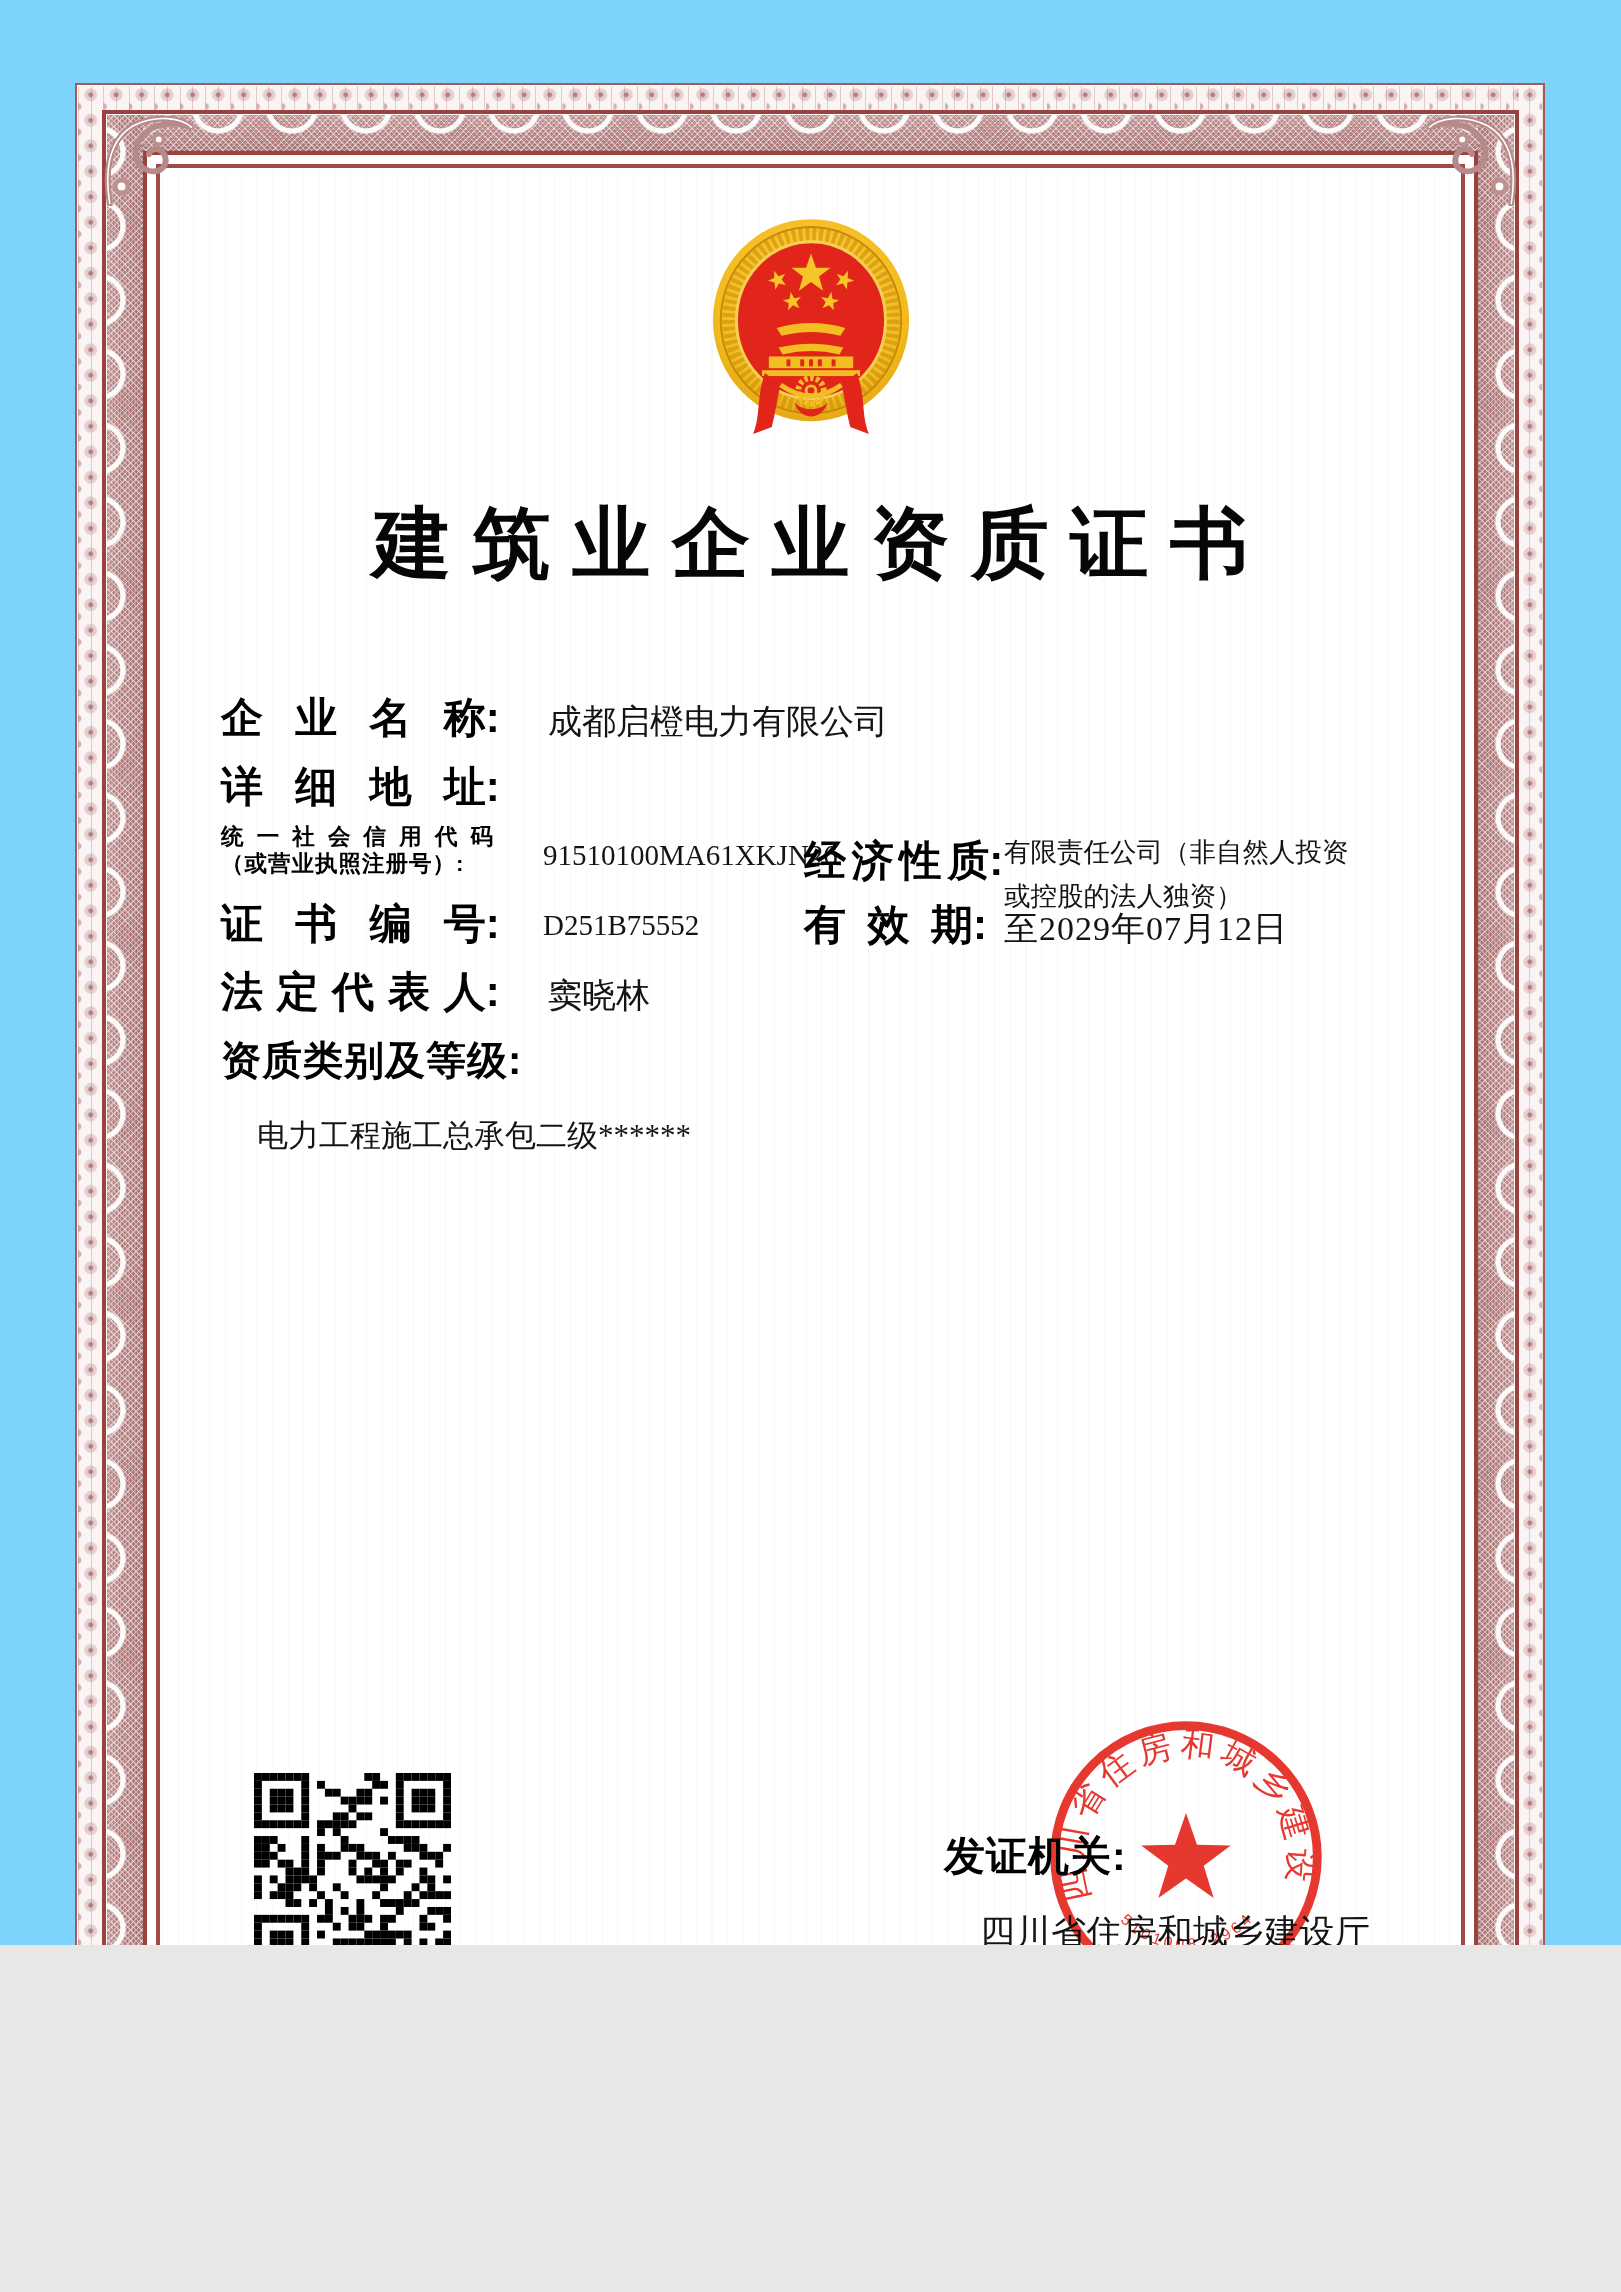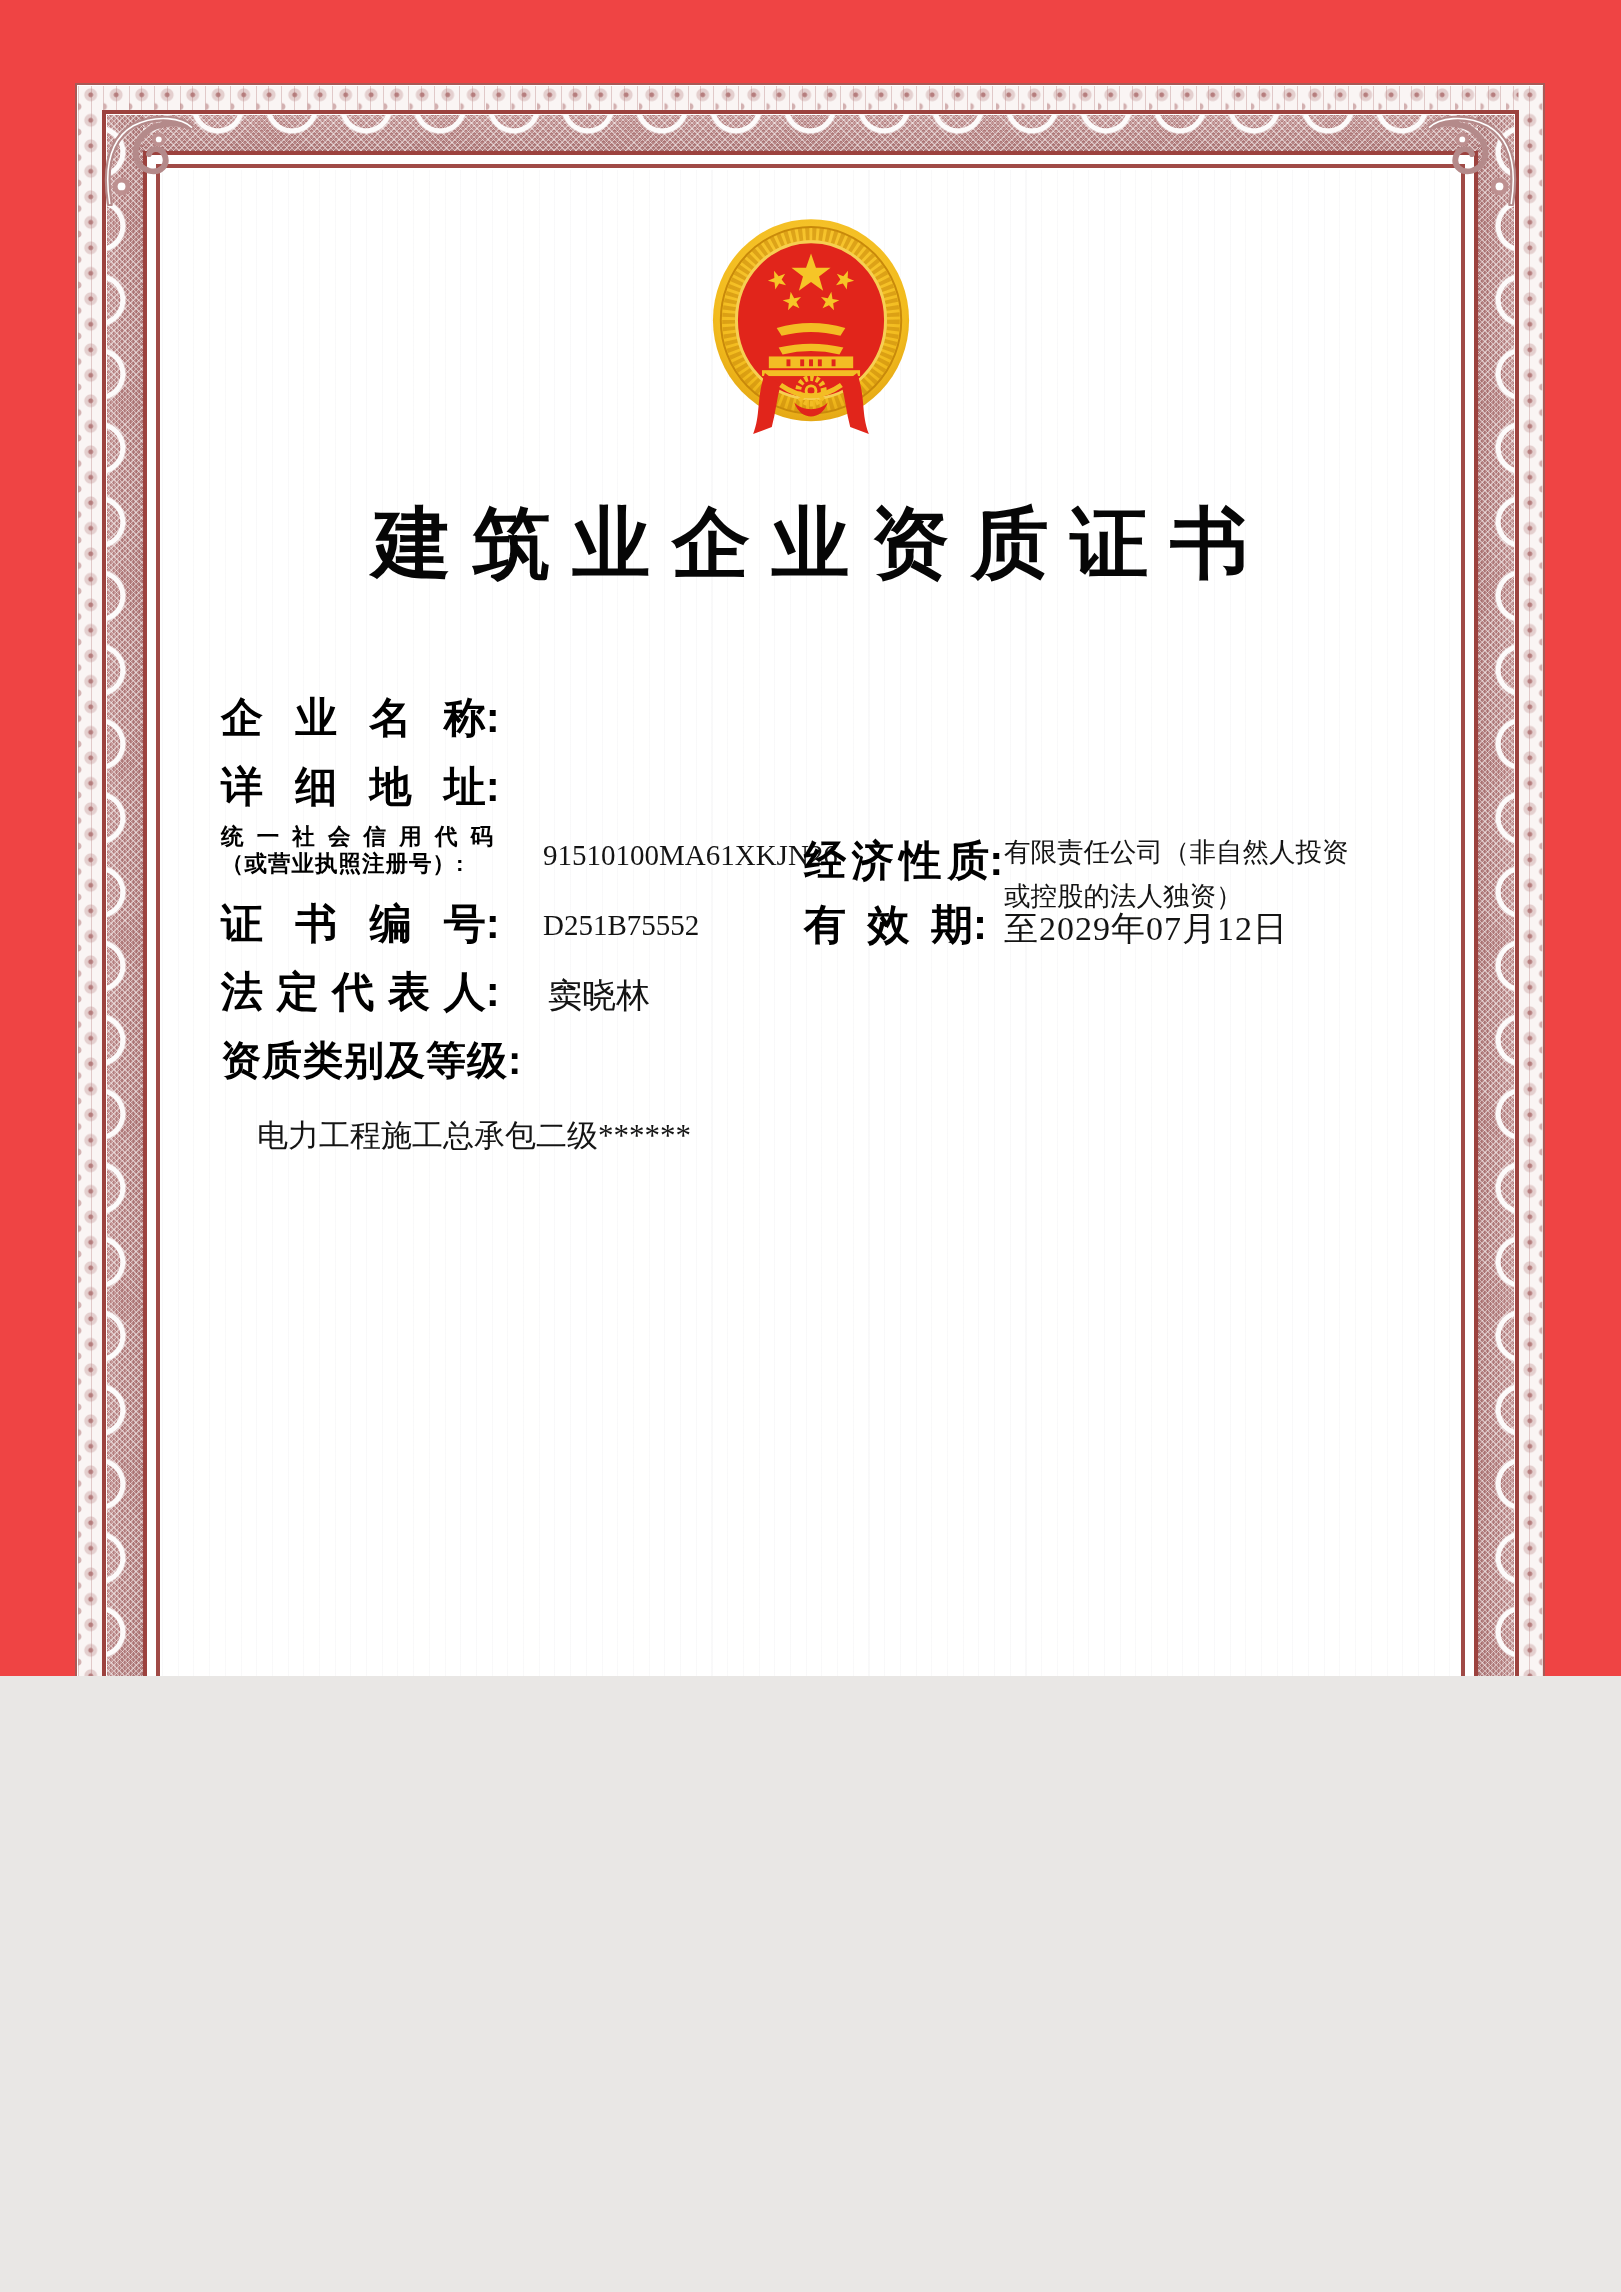--- a/index.html
+++ b/index.html
@@ -1,17 +1,17 @@
 <!DOCTYPE html>
 <html><head>
 <meta charset="utf-8">
 <title>建筑业企业资质证书</title>
 <style>
   html,body{margin:0;padding:0;background:#e9e7e5;}
-  .page{position:relative;width:1621px;height:1676px;background:#ef4444;overflow:hidden;
+  .page{position:relative;width:1621px;height:1945px;background:#7dd3fc;overflow:hidden;
         font-family:"Liberation Sans",sans-serif;}
   .paper{position:absolute;left:76px;top:84px;width:1468px;height:2140px;background:#ffffff;}
   
   .f{position:absolute;box-sizing:border-box;}
   .f-outer{left:75px;top:83px;width:1470px;height:2142px;border:2px solid #a65b57;}
   .f-thick1{left:102px;top:110px;width:1417px;height:2089px;border:4.9px solid #9c423e;}
   .f-thick2{left:143px;top:151px;width:1335px;height:2006px;border:4.9px solid #9c423e;}
   .f-thick3{left:156px;top:164px;width:1309px;height:1981px;border:4.9px solid #a04a46;}
   .band{position:absolute;}
   .lace{background-color:#faf5f4;
@@ -173,20 +173,21 @@
       <path d="M56,158 C47,184 52,200 44,220 L63,213 C67,198 68,184 72,170 Z"></path>
       <path d="M150,158 C159,184 154,200 162,220 L143,213 C139,198 138,184 134,170 Z"></path>
       <path d="M86,188 C92,207 114,207 120,188 C112,197 94,197 86,188 Z"></path>
     </g>
     <path d="M72,170 Q103,192 134,170" fill="none" stroke="#f3bd24" stroke-width="5"></path>
   </svg>
 
   <div class="title">建筑业企业资质证书</div>
 
   <div class="lab l-company">企 业 名 称:</div>
+  <div class="val v-company">成都启橙电力有限公司</div>
 
   <div class="lab l-address">详 细 地 址:</div>
 
   <div class="lab l-credit1">统 一 社 会 信 用 代 码</div>
   <div class="lab l-credit2">（或营业执照注册号）:</div>
   <div class="val v-credit">91510100MA61XKJN26</div>
 
   <div class="lab l-econ">经 济 性 质:</div>
   <div class="val v-econ1">有限责任公司（非自然人投资</div>
   <div class="val v-econ2">或控股的法人独资）</div>

